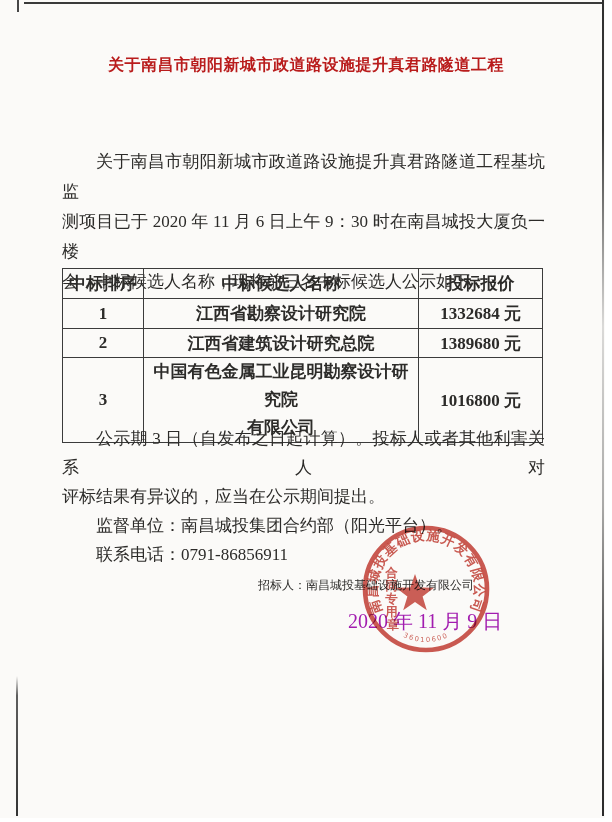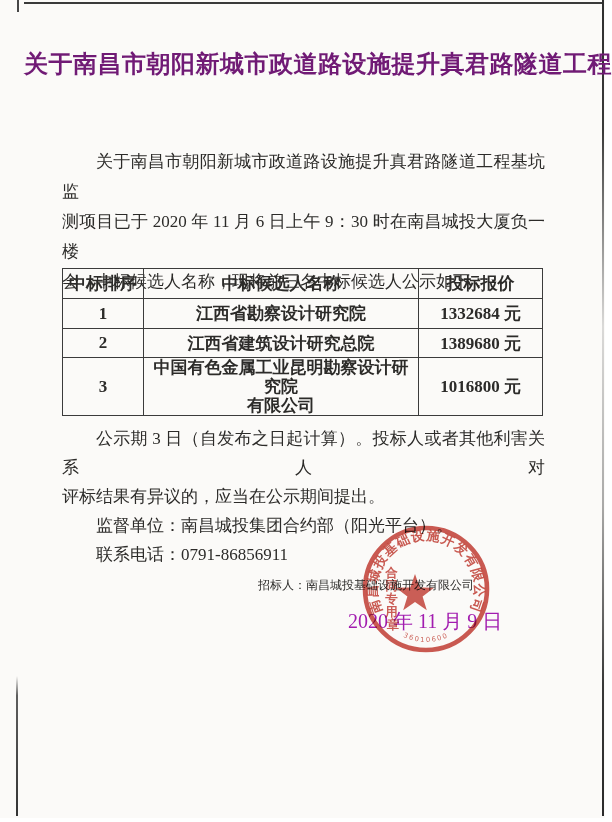--- a/index.html
+++ b/index.html
@@ -16,39 +16,39 @@
   .edge-top{left:24px;top:2px;width:579px;height:2px;background:#3a3a3a;}
   .edge-right{left:602px;top:0;width:2px;height:816px;
     background:linear-gradient(180deg,#2f2f2f 0%,#3a3a3a 16%,rgba(70,70,70,.18) 40%,rgba(70,70,70,.45) 62%,#383838 84%,#2b2b2b 100%);}
   .edge-left-bottom{left:16px;top:676px;width:2px;height:140px;
     background:linear-gradient(180deg,rgba(55,55,55,0) 0%,rgba(55,55,55,.8) 14%,#343434 100%);}
   .edge-left-tick{left:17px;top:0;width:2px;height:12px;background:#474747;}
   .mask-right{left:605px;top:0;width:7px;height:822px;background:#ffffff;}
   .mask-bottom{left:0;top:818px;width:612px;height:4px;background:#ffffff;}
 
   
-  .title{position:absolute;top:47px;left:0;width:612px;text-align:right;
-    font-weight:700;font-size:24px;line-height:35px;color:#701a75;letter-spacing:.5px;}
+  .title{position:absolute;top:47px;left:0;width:612px;text-align:center;
+    font-weight:700;font-size:16px;line-height:35px;color:#b91c1c;letter-spacing:.5px;}
 
   
   .para{position:absolute;left:62px;width:483px;font-size:17px;color:#2c2b29;}
   .intro{top:147px;line-height:30px;}
   .notes{top:424px;line-height:29px;}
   .ln{white-space:nowrap;font-family:Liberation Serif, serif;}
   .fill{white-space:normal;text-align:justify;text-align-last:justify;}
   .indent{text-indent:2em;}
 
   
   table.bids{position:absolute;left:62px;top:268px;width:480px;
     border-collapse:collapse;table-layout:fixed;font-size:17px;color:#2c2b29;}
   table.bids th,table.bids td{
     border:1.6px solid #3b3b3b;text-align:center;vertical-align:middle;
     font-weight:700;padding:0 2px;}
   tr.hdr{height:30px;} tr.r1{height:30px;} tr.r2{height:29px;} tr.r3{height:55px;}
-  .name2{line-height:19px;}
+  .name2{line-height:28px;}
 
   
   .tenderer{position:absolute;left:258px;top:577px;font-size:12px;white-space:nowrap;color:#2c2b29;}
   .sign-date{position:absolute;left:348px;top:608px;width:126px;text-align:right;font-size:20px;white-space:nowrap;color:#a21caf;}
 
   
   .seal{position:absolute;left:352px;top:515px;width:150px;height:150px;
     mix-blend-mode:multiply;opacity:.92;}
 </style>
 </head>

